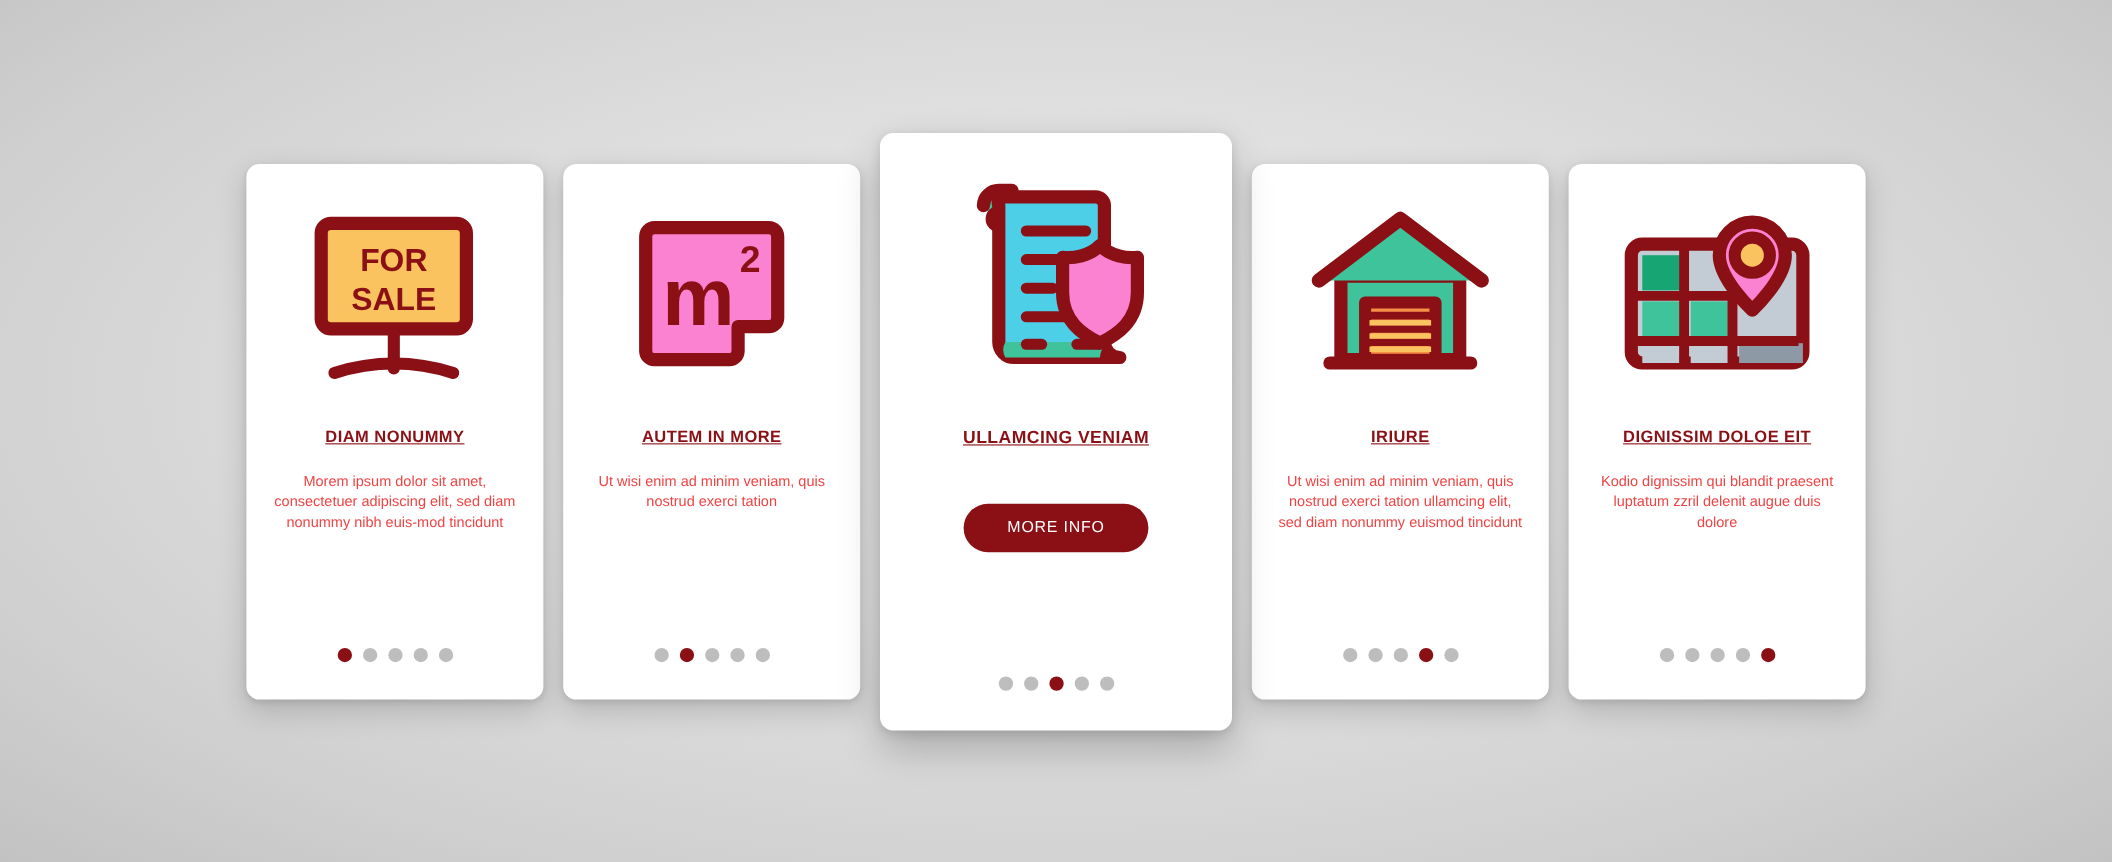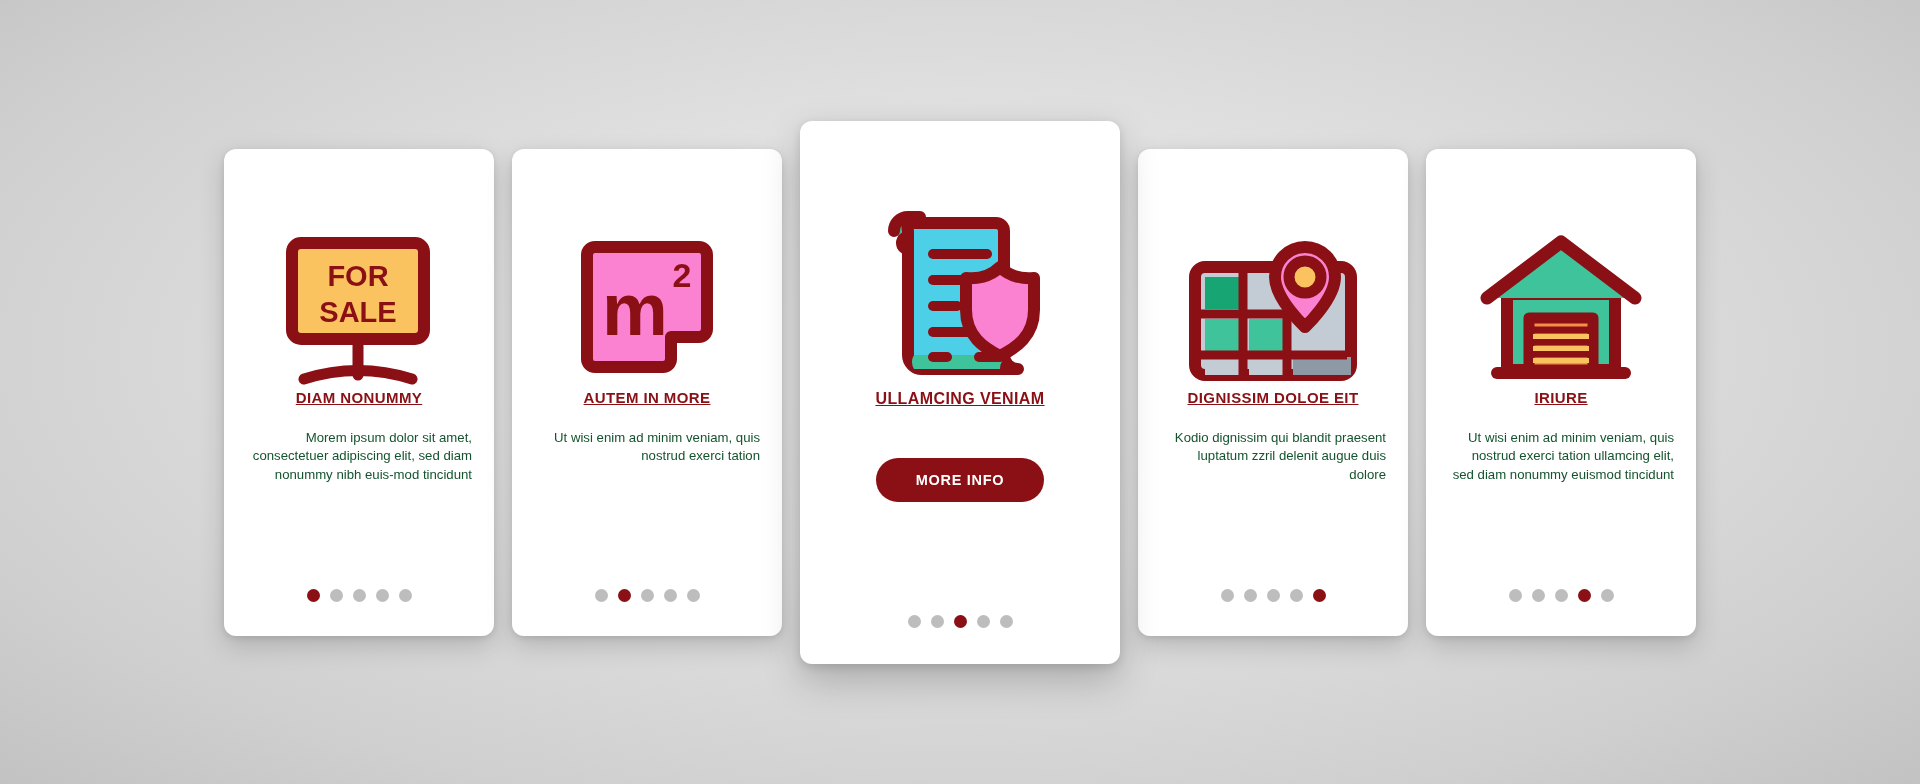--- a/index.html
+++ b/index.html
@@ -48,21 +48,21 @@
     width: 320px;
     height: 543px;
     z-index: 5;
     box-shadow: 0 16px 38px rgba(0,0,0,0.22), 0 3px 10px rgba(0,0,0,0.12);
   }
 
   
   .icon-wrap {
     height: 240px;
     display: flex;
-    align-items: flex-end;
+    align-items: center;
     justify-content: center;
     width: 100%;
   }
   .card.featured .icon-wrap { height: 268px; }
 
   .icon-wrap svg { display: block; }
 
   
   .card-title {
     color: #8a1015;
@@ -73,42 +73,42 @@
     line-height: 1.2;
     margin-bottom: 22px;
     text-decoration: underline;
   }
   .card.featured .card-title {
     font-size: 16px;
     margin-bottom: 24px;
   }
 
   .card-body {
-    color: #14532d;
+    color: #ef4444;
     font-size: 13.2px;
     line-height: 1.42;
-    text-align: right;
+    text-align: center;
     width: 100%;
     padding: 0 8px;
   }
   .card.featured .card-body {
     font-size: 13.5px;
     line-height: 1.45;
   }
 
   
   .cta {
     margin-top: 26px;
     background: #8a1015;
     color: #ffffff;
     border: none;
     border-radius: 26px;
     font-family: "Liberation Sans", sans-serif;
     font-size: 14.5px;
-    font-weight: bold;
+    font-weight: normal;
     letter-spacing: 0.7px;
     padding: 15px 40px;
     cursor: pointer;
     line-height: 1;
   }
 
   
   .dots {
     position: absolute;
     bottom: 34px;
@@ -195,54 +195,20 @@
       </svg>
     </div>
     <div class="card-title">ULLAMCING VENIAM</div>
     <button class="cta">MORE INFO</button>
     <div class="dots">
       <span class="dot"></span>
       <span class="dot"></span>
       <span class="dot active"></span>
       <span class="dot"></span>
       <span class="dot"></span>
-    </div>
-  </div>
-
-  <div class="card">
-    <div class="icon-wrap">
-      <svg width="180" height="150" viewBox="0 0 180 150" aria-hidden="true">
-        <rect x="12" y="28" width="156" height="108" rx="10" fill="#c3ccd4" stroke="#8a1015" stroke-width="12"></rect>
-
-        <rect x="22" y="38" width="34" height="32" fill="#17a673"></rect>
-        <rect x="22" y="80" width="34" height="32" fill="#3fc39b"></rect>
-        <rect x="66" y="80" width="34" height="32" fill="#3fc39b"></rect>
-
-        <rect x="66" y="38" width="34" height="32" fill="#c3ccd4"></rect>
-        <rect x="22" y="120" width="34" height="16" fill="#c3ccd4"></rect>
-        <rect x="66" y="120" width="34" height="16" fill="#c3ccd4"></rect>
-        <rect x="110" y="118" width="58" height="18" fill="#8d9aa6"></rect>
-
-        <line x1="60" y1="32" x2="60" y2="136" stroke="#8a1015" stroke-width="9"></line>
-        <line x1="104" y1="72" x2="104" y2="136" stroke="#8a1015" stroke-width="9"></line>
-        <line x1="16" y1="75" x2="104" y2="75" stroke="#8a1015" stroke-width="9"></line>
-        <line x1="16" y1="116" x2="164" y2="116" stroke="#8a1015" stroke-width="9"></line>
-
-        <path d="M122 50 a30 30 0 0 1 60 0 c0 22 -30 50 -30 50 s-30 -28 -30 -50 z" transform="translate(-30,-12)" fill="#fa82d0" stroke="#8a1015" stroke-width="12" stroke-linejoin="round"></path>
-        <circle cx="122" cy="38" r="16" fill="#fbc35f" stroke="#8a1015" stroke-width="11"></circle>
-      </svg>
-    </div>
-    <div class="card-title">DIGNISSIM DOLOE EIT</div>
-    <div class="card-body">Kodio dignissim qui blandit praesent luptatum zzril delenit augue duis dolore</div>
-    <div class="dots">
-      <span class="dot"></span>
-      <span class="dot"></span>
-      <span class="dot"></span>
-      <span class="dot"></span>
-      <span class="dot active"></span>
     </div>
   </div>
 
   <div class="card">
     <div class="icon-wrap">
       <svg width="180" height="155" viewBox="0 0 180 155" aria-hidden="true">
 
         <path d="M36 60 h108 v76 h-108 z" fill="#3fc39b" stroke="#8a1015" stroke-width="12" stroke-linejoin="round"></path>
 
         <path d="M16 64 L90 8 L164 64" fill="#3fc39b" stroke="#8a1015" stroke-width="13" stroke-linejoin="round" stroke-linecap="round"></path>
@@ -262,13 +228,47 @@
     <div class="card-body">Ut wisi enim ad minim veniam, quis nostrud exerci tation ullamcing elit, sed diam nonummy euismod tincidunt</div>
     <div class="dots">
       <span class="dot"></span>
       <span class="dot"></span>
       <span class="dot"></span>
       <span class="dot active"></span>
       <span class="dot"></span>
     </div>
   </div>
 
+  <div class="card">
+    <div class="icon-wrap">
+      <svg width="180" height="150" viewBox="0 0 180 150" aria-hidden="true">
+        <rect x="12" y="28" width="156" height="108" rx="10" fill="#c3ccd4" stroke="#8a1015" stroke-width="12"></rect>
+
+        <rect x="22" y="38" width="34" height="32" fill="#17a673"></rect>
+        <rect x="22" y="80" width="34" height="32" fill="#3fc39b"></rect>
+        <rect x="66" y="80" width="34" height="32" fill="#3fc39b"></rect>
+
+        <rect x="66" y="38" width="34" height="32" fill="#c3ccd4"></rect>
+        <rect x="22" y="120" width="34" height="16" fill="#c3ccd4"></rect>
+        <rect x="66" y="120" width="34" height="16" fill="#c3ccd4"></rect>
+        <rect x="110" y="118" width="58" height="18" fill="#8d9aa6"></rect>
+
+        <line x1="60" y1="32" x2="60" y2="136" stroke="#8a1015" stroke-width="9"></line>
+        <line x1="104" y1="72" x2="104" y2="136" stroke="#8a1015" stroke-width="9"></line>
+        <line x1="16" y1="75" x2="104" y2="75" stroke="#8a1015" stroke-width="9"></line>
+        <line x1="16" y1="116" x2="164" y2="116" stroke="#8a1015" stroke-width="9"></line>
+
+        <path d="M122 50 a30 30 0 0 1 60 0 c0 22 -30 50 -30 50 s-30 -28 -30 -50 z" transform="translate(-30,-12)" fill="#fa82d0" stroke="#8a1015" stroke-width="12" stroke-linejoin="round"></path>
+        <circle cx="122" cy="38" r="16" fill="#fbc35f" stroke="#8a1015" stroke-width="11"></circle>
+      </svg>
+    </div>
+    <div class="card-title">DIGNISSIM DOLOE EIT</div>
+    <div class="card-body">Kodio dignissim qui blandit praesent luptatum zzril delenit augue duis dolore</div>
+    <div class="dots">
+      <span class="dot"></span>
+      <span class="dot"></span>
+      <span class="dot"></span>
+      <span class="dot"></span>
+      <span class="dot active"></span>
+    </div>
+  </div>
+
 </div>
 
 </body></html>

